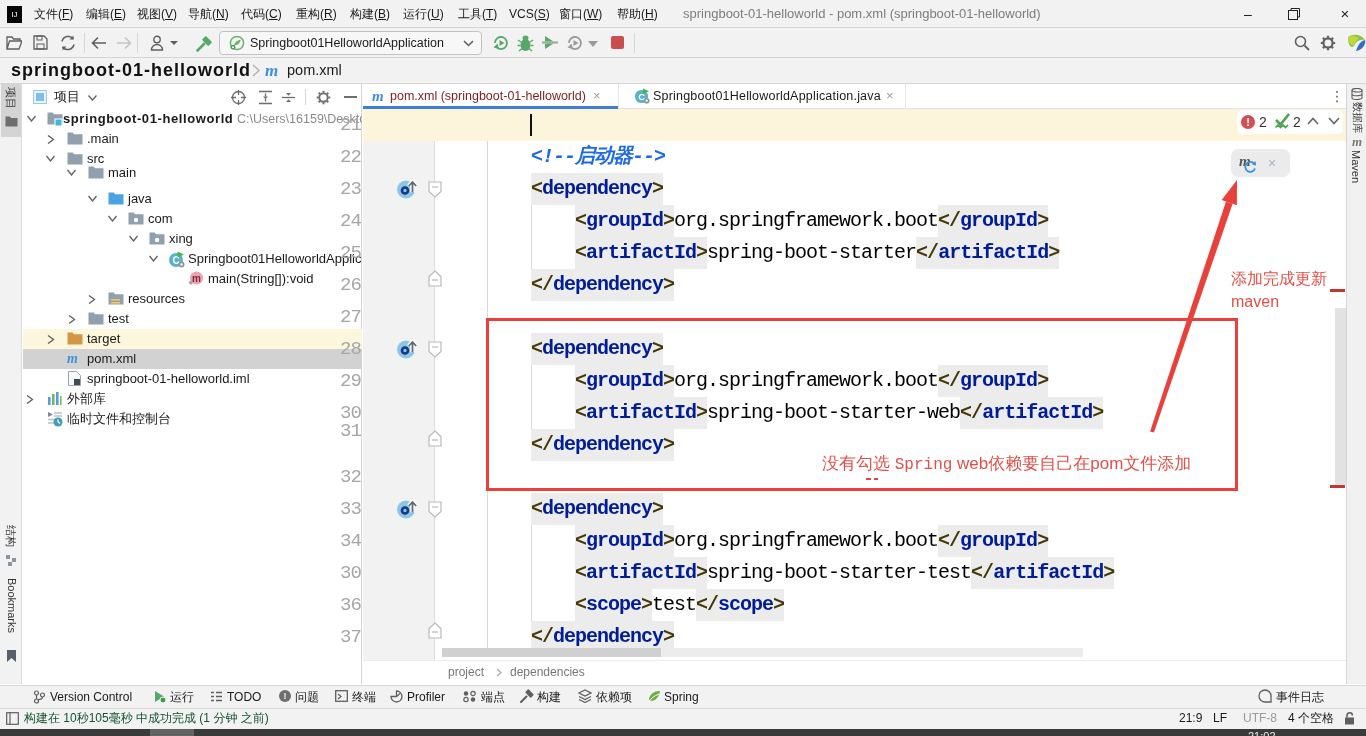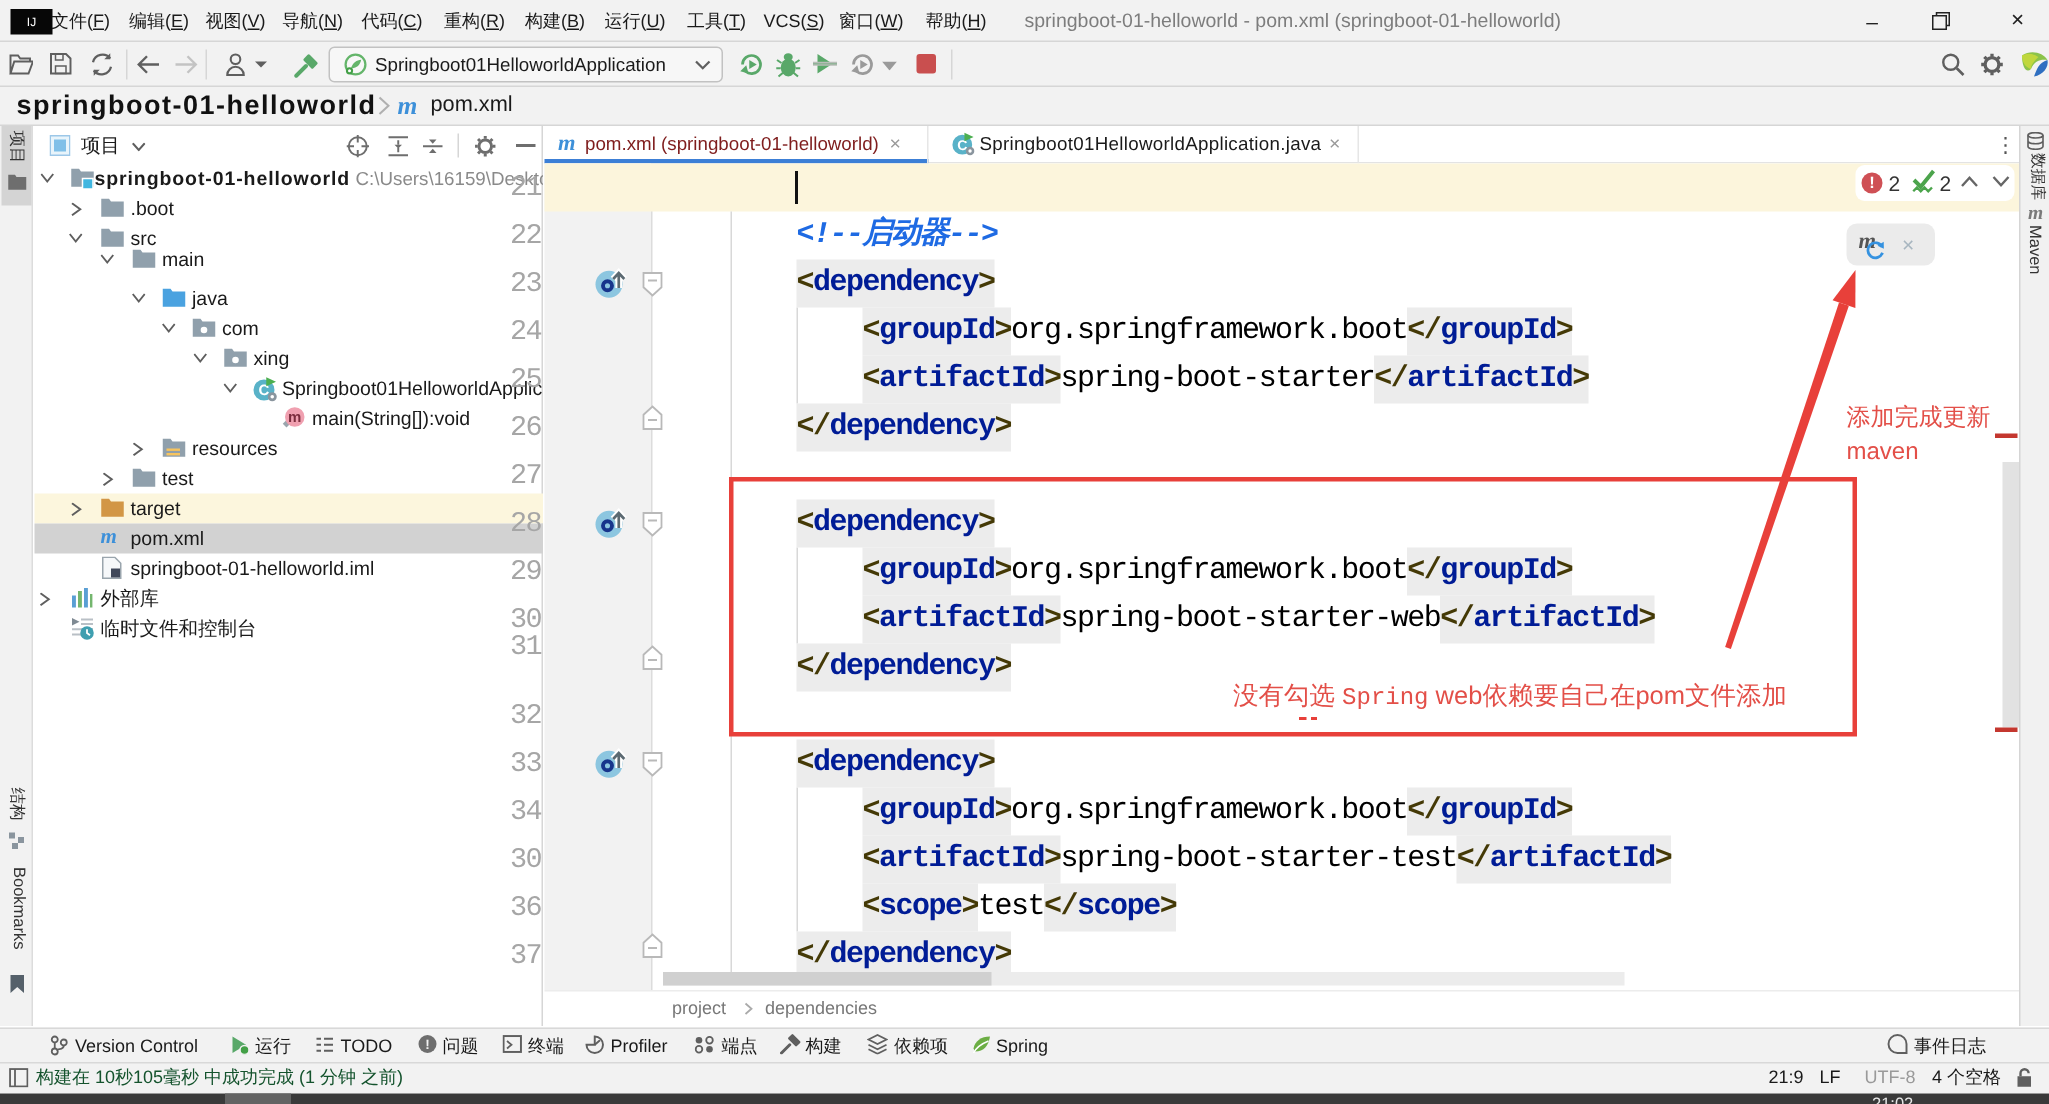--- a/index.html
+++ b/index.html
@@ -12,21 +12,21 @@
 .ln{position:absolute;width:50px;text-align:left;height:32px;line-height:32px;font-family:"Liberation Mono",monospace;font-size:19px;letter-spacing:-1px;color:#a6a6a6}
 .tr{position:absolute;left:22px;width:340px;height:20px;line-height:20px;font-size:13px;white-space:nowrap;overflow:hidden}
 .tr svg,.tr .cv{position:absolute;top:2px}
 .ti{position:absolute;top:2px}
 .tt{position:absolute;top:0;height:20px;line-height:20px}
 .bt{position:absolute;top:0;height:22px;line-height:22px;font-size:12px;color:#1a1a1a;white-space:nowrap}
 </style></head>
 <body>
 
 <div class="a" style="left:0;top:0;width:1366px;height:28px;background:#f2f2f2;border-bottom:1px solid #d6d6d6"></div>
-<div class="a" style="left:7px;top:6px;width:28px;height:17px;background:#070707;color:#fff;font-size:8px;font-weight:400;text-align:center;line-height:17px">IJ</div>
+<div class="a" style="left:7px;top:6px;width:15px;height:17px;background:#070707;color:#fff;font-size:8px;font-weight:400;text-align:center;line-height:17px">IJ</div>
 <div class="mi" style="left:34px">文件(<u>F</u>)</div>
 <div class="mi" style="left:86px">编辑(<u>E</u>)</div>
 <div class="mi" style="left:137px">视图(<u>V</u>)</div>
 <div class="mi" style="left:188px">导航(<u>N</u>)</div>
 <div class="mi" style="left:241px">代码(<u>C</u>)</div>
 <div class="mi" style="left:296px">重构(<u>R</u>)</div>
 <div class="mi" style="left:350px">构建(<u>B</u>)</div>
 <div class="mi" style="left:403px">运行(<u>U</u>)</div>
 <div class="mi" style="left:458px">工具(<u>T</u>)</div>
 <div class="mi" style="left:509px">VCS(<u>S</u>)</div>
@@ -198,21 +198,21 @@
     <span class="tt" style="left:41px;font-weight:700;letter-spacing:0.6px">springboot-01-helloworld</span>
     <span class="tt" style="left:215px;color:#8a8a8a;font-size:12.5px">C:\Users\16159\Deskto</span>
   </div>
 <div class="tr" style="top:129px">
     <svg class="cv" style="left:25px;top:6px" width="8" height="9" viewBox="0 0 8 9">
       <path d="M1 0.5 L6.5 4.5 L1 8.5" fill="none" stroke="#5f5f5f" stroke-width="1.3"></path>
     </svg>
     <svg class="ti" style="left:45px" width="16" height="15" viewBox="0 0 16 15">
       <path d="M0.5 13.5 V1.5 h5.2 l1.3 1.8 h8.5 v10.2 z" fill="#90a0ac"></path>
     </svg>
-    <span class="tt" style="left:65px">.boot</span>
+    <span class="tt" style="left:65px">.main</span>
   </div>
 <div class="tr" style="top:149px">
     <svg class="cv" style="left:24px;top:6px" width="9" height="8" viewBox="0 0 9 8">
       <path d="M0.5 1 L4.5 6 L8.5 1" fill="none" stroke="#5f5f5f" stroke-width="1.3"></path>
     </svg>
     <svg class="ti" style="left:45px" width="16" height="15" viewBox="0 0 16 15">
       <path d="M0.5 13.5 V1.5 h5.2 l1.3 1.8 h8.5 v10.2 z" fill="#90a0ac"></path>
     </svg>
     <span class="tt" style="left:65px">src</span>
   </div>

